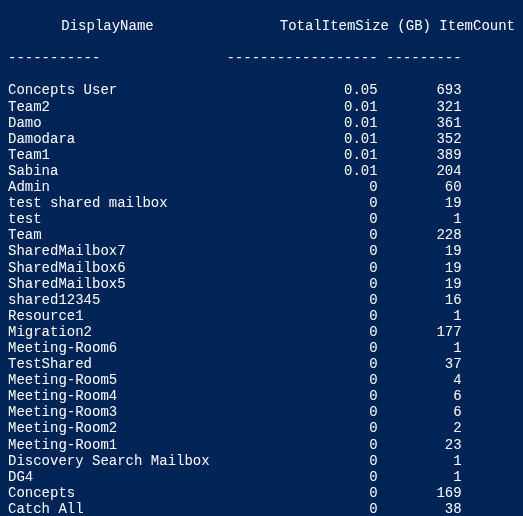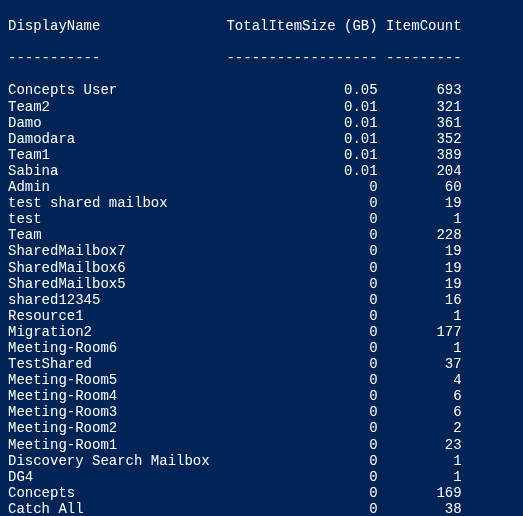--- a/index.html
+++ b/index.html
@@ -13,20 +13,21 @@
       width: 523px;
       height: 516px;
       overflow: hidden;
     }
     .terminal {
       padding: 2px 8px;
       white-space: pre;
     }
     .header-row {
       white-space: pre;
+      text-align: right;
     }
     .separator-row {
       white-space: pre;
     }
     .data-row {
       white-space: pre;
     }
   </style>
 </head>
 <body>

